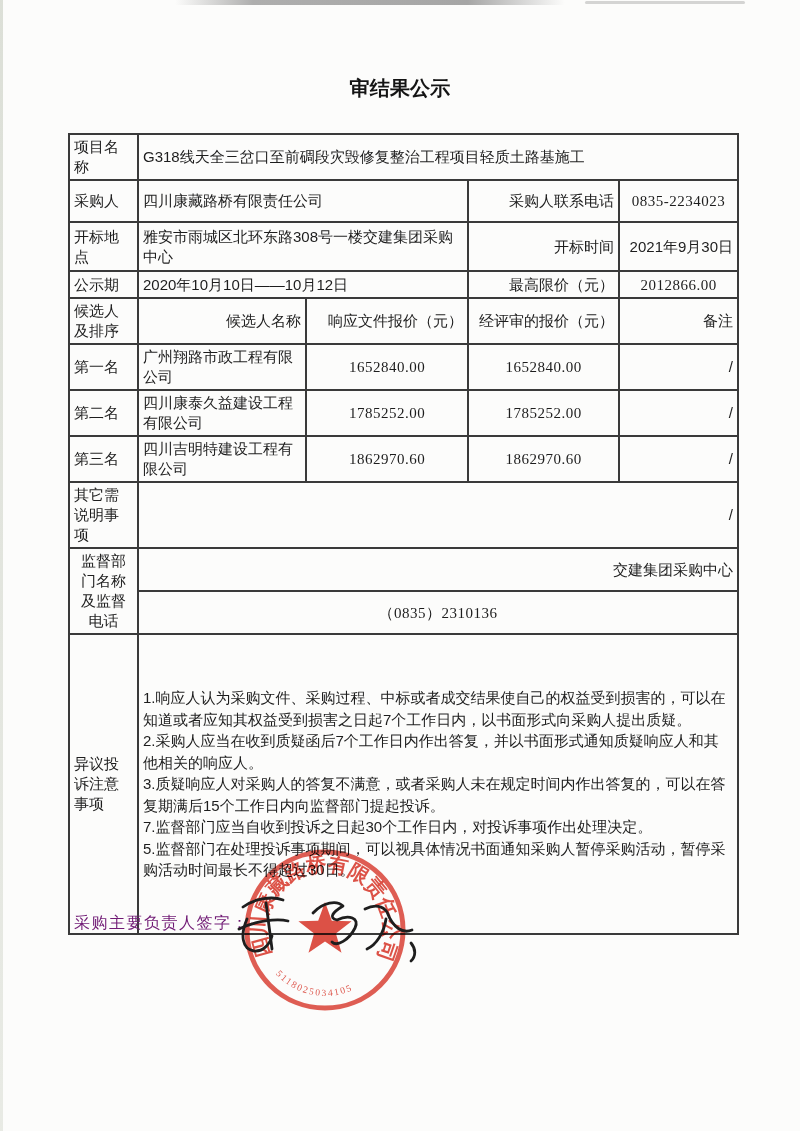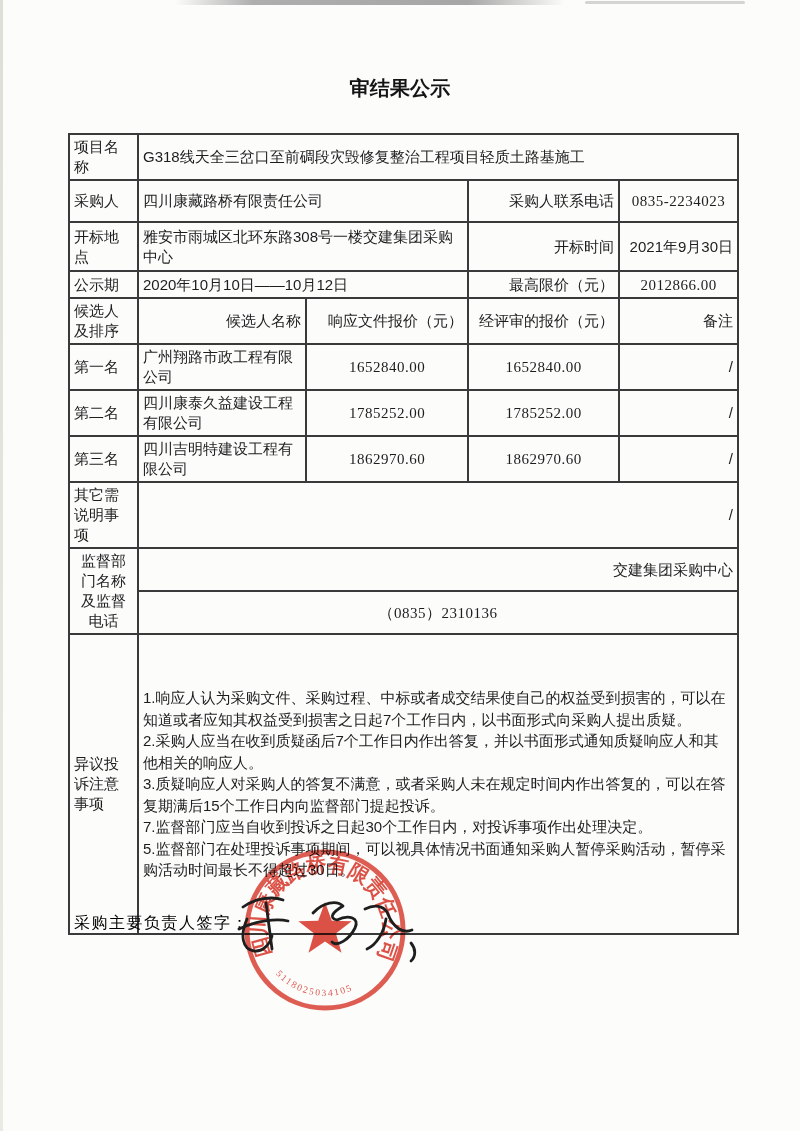--- a/index.html
+++ b/index.html
@@ -45,21 +45,21 @@
   }
   td.lab { padding:1px 2px 1px 3px; text-align:left;margin-left:15px; }
   td.lab-c { padding:1px 2px; text-align:center;border-radius:16px; }
   td.val { text-align:left; padding-left:5px; }
   td.cen { text-align:right; }
   td.num { text-align:center; font-family:"Liberation Serif", serif; letter-spacing:0.5px; }
   td.obj-cell { vertical-align:middle; padding:40px 10px 20px 7px;border-radius:15px; }
   .obj-item { margin:0; line-height:21.5px; text-align:left; }
   .sign-label {
     position:absolute; left:74px; top:913px;
-    font-size:16px; letter-spacing:1.5px; color:#000000;
+    font-size:16px; letter-spacing:1.5px; color:#701a75;
   }
   .signature-svg { position:absolute; left:225px; top:883px; z-index:3; }
   .seal-svg { position:absolute; left:237px; top:842px; mix-blend-mode:multiply; z-index:2; }
 </style>
 </head>
 <body>
 
 <div class="scan-top-streak"></div>
 <div class="scan-top-streak2"></div>
 <div class="scan-left-edge"></div>

